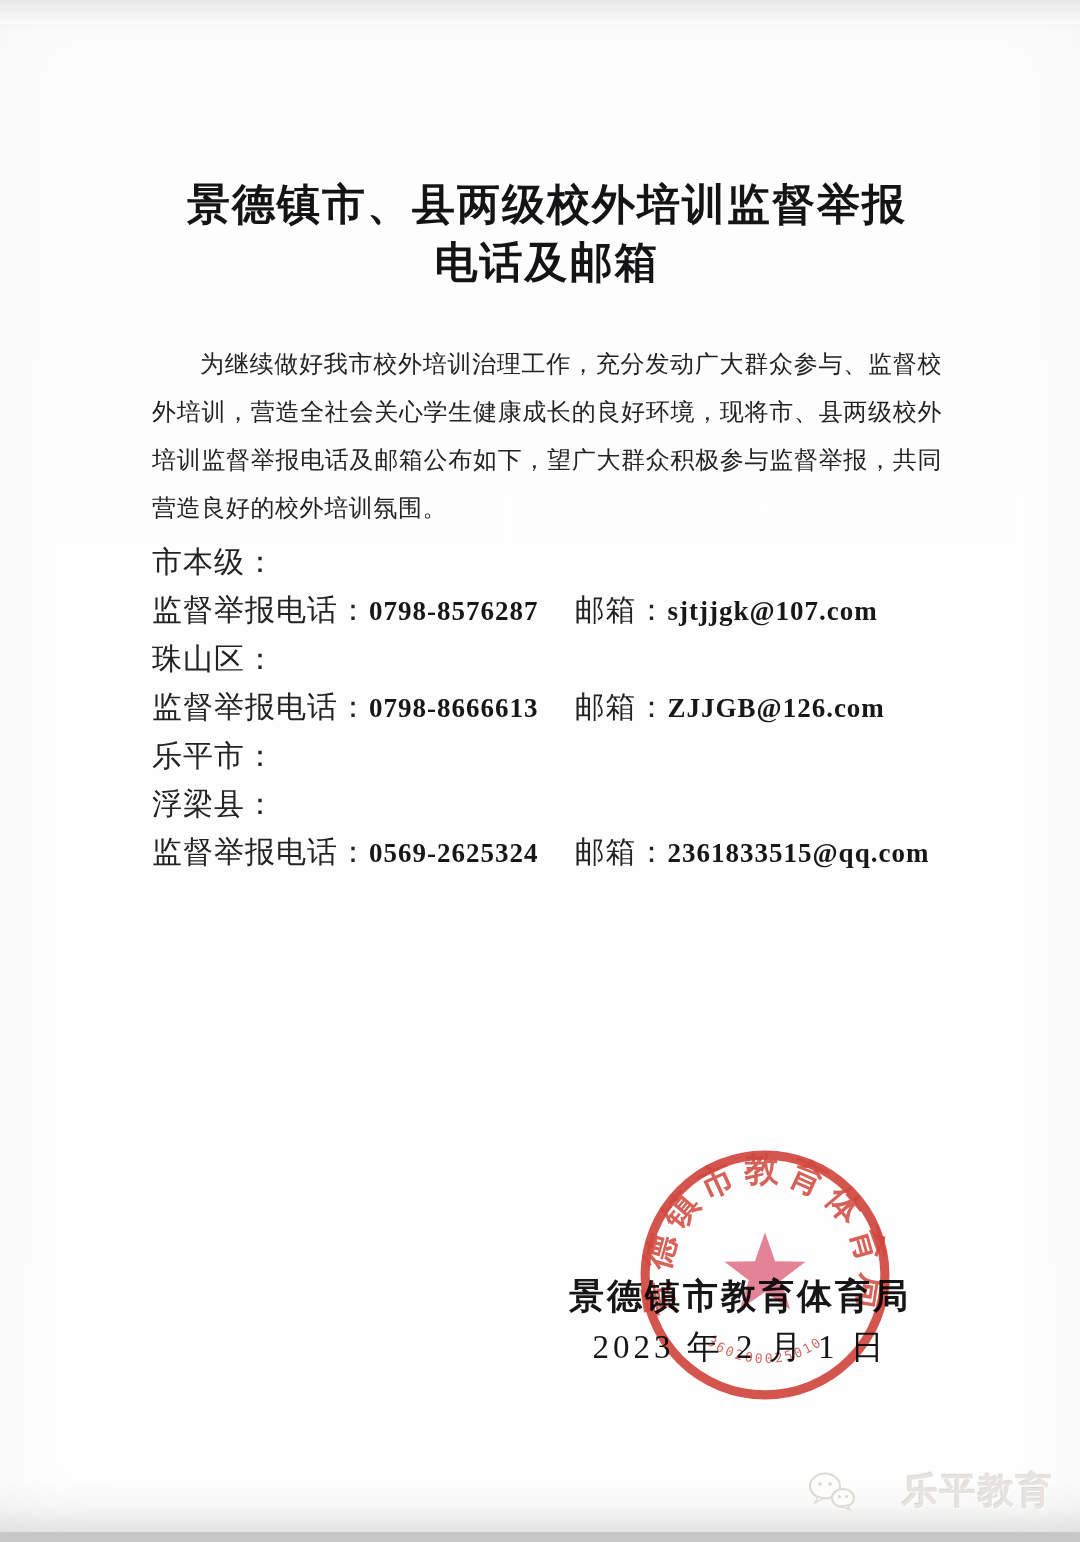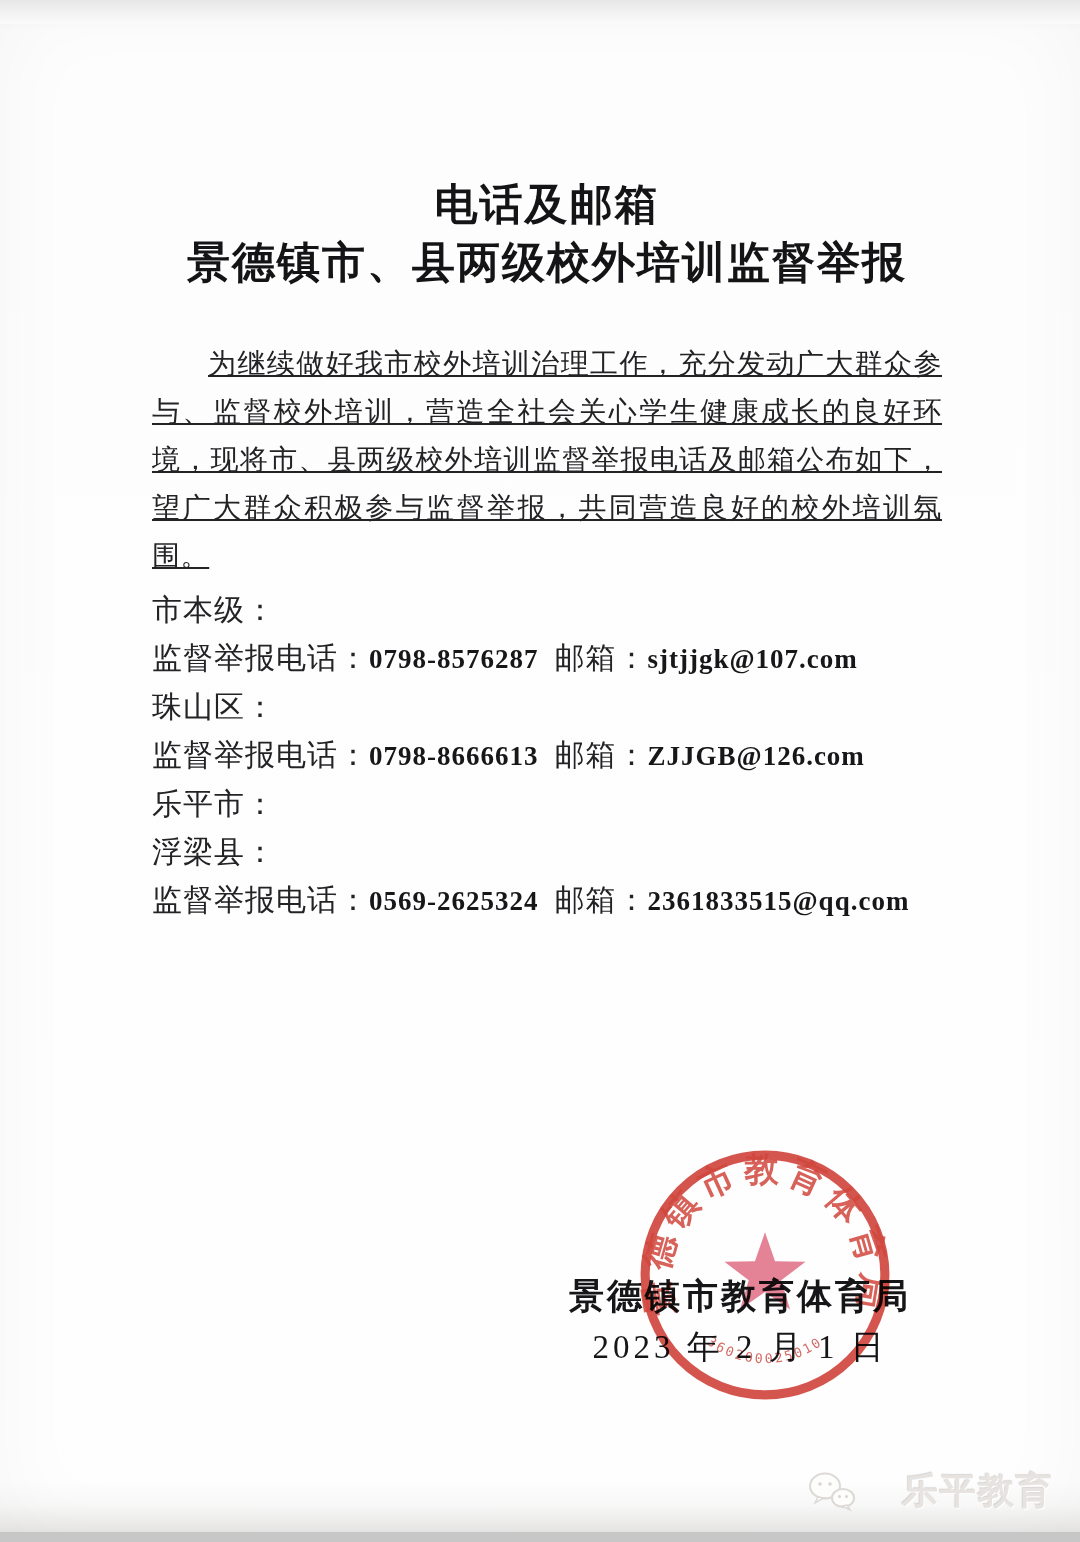--- a/index.html
+++ b/index.html
@@ -34,40 +34,39 @@
   }
   .doc-title{
     text-align:center;
     font-size:43px;line-height:58px;
     font-weight:bold;
     letter-spacing:2px;
     color:#141416;
   }
   .intro{
     margin-top:48px;
-    font-size:28px;line-height:48px;
+    font-size:24px;line-height:48px;
     letter-spacing:0.6px;
     text-align:justify;
     text-indent:2em;
     color:#232326;
-    text-decoration:underline;
   }
   .sections{margin-top:6px;}
   .section .region{
     font-size:30px;line-height:48px;letter-spacing:1px;color:#232326;
   }
   .section .row{
     font-size:30px;line-height:48px;letter-spacing:1px;color:#232326;
     white-space:nowrap;
   }
   .num{
     font-family:Liberation Serif, serif;
     font-size:27px;font-weight:600;letter-spacing:1px;color:#17171a;
   }
-  .email-lbl{margin-left:16px;}
+  .email-lbl{margin-left:36px;}
 
   .sign-block{
     position:absolute;left:460px;top:1272px;width:560px;
     text-align:center;
     font-size:35px;line-height:50px;letter-spacing:3px;
     font-weight:bold;color:#161618;
     z-index:2;
   }
   .sign-block .date-line{
     font-weight:normal;font-size:33px;letter-spacing:4px;
@@ -95,22 +94,22 @@
   }
 </style>
 </head>
 <body>
 
 <div class="page">
   <div class="photo-top-edge"></div>
 
   <div class="content">
     <div class="doc-title">
+      <div>景德镇市、县两级校外培训监督举报</div>
       <div>电话及邮箱</div>
-      <div>景德镇市、县两级校外培训监督举报</div>
     </div>
 
     <div class="intro">为继续做好我市校外培训治理工作，充分发动广大群众参与、监督校外培训，营造全社会关心学生健康成长的良好环境，现将市、县两级校外培训监督举报电话及邮箱公布如下，望广大群众积极参与监督举报，共同营造良好的校外培训氛围。</div>
 
     <div class="sections">
 
       <div class="section">
         <div class="region">市本级：</div>
         <div class="row">
           <span class="lbl">监督举报电话：</span><span class="num">0798-8576287</span><span class="lbl email-lbl">邮箱：</span><span class="num">sjtjjgk@107.com</span>

